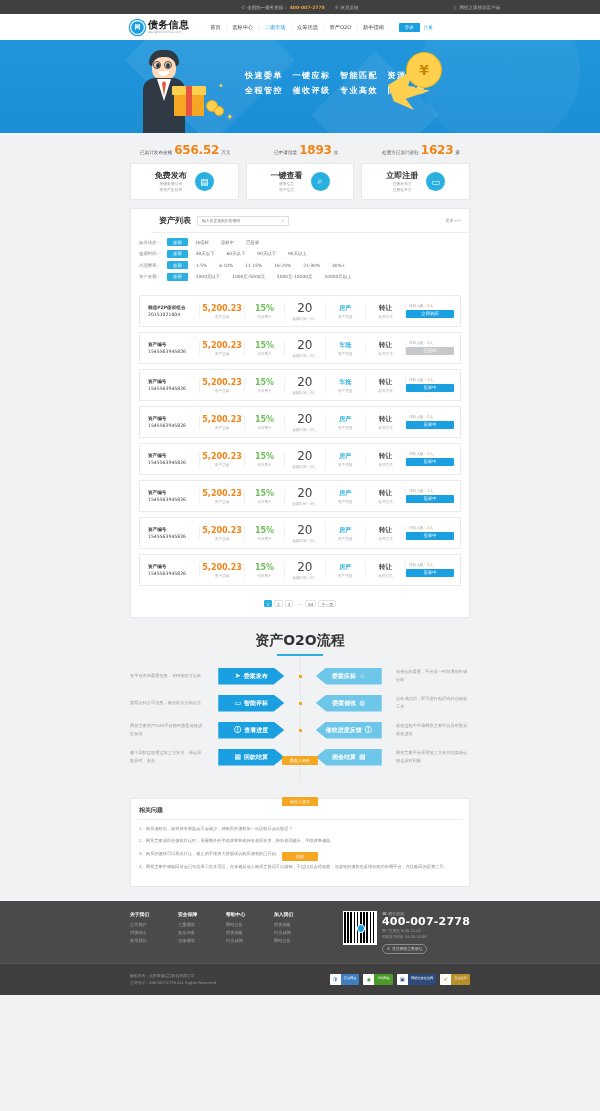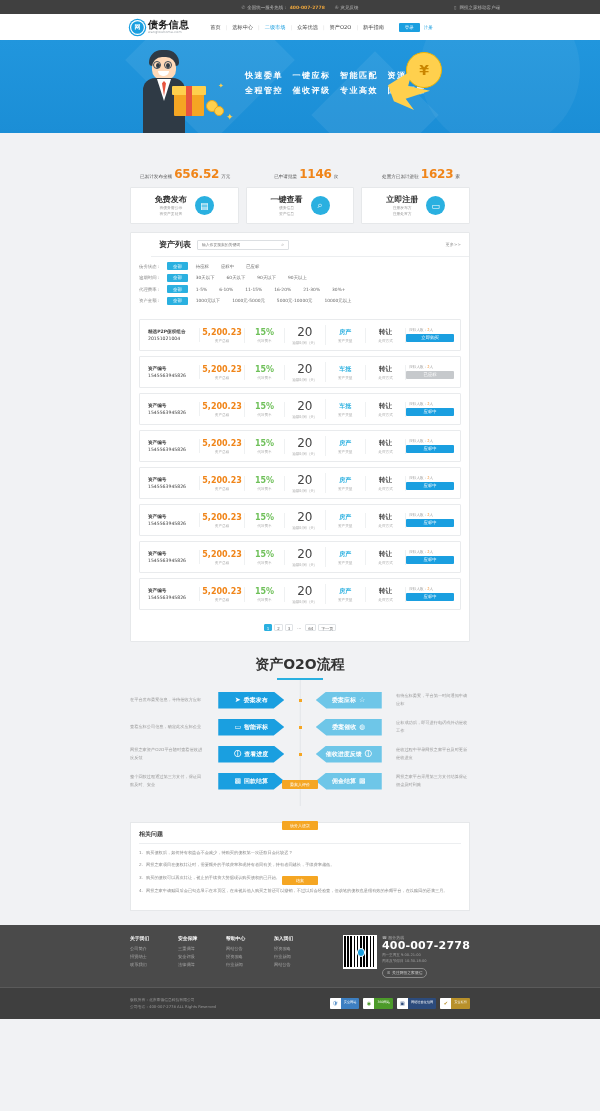--- a/index.html
+++ b/index.html
@@ -83,21 +83,21 @@
   .yen { position: absolute; right: 28px; top: 12px; width: 36px; height: 36px; border-radius: 50%;
          background: #ffd04d; border: 1.5px solid #f0b400; display: flex; align-items: center;
          justify-content: center; color: #c98500; font-size: 14px; font-weight: bold; }
   .cursor { position: absolute; right: 40px; top: 30px; width: 42px; height: 40px;
             background: #ffd04d; clip-path: polygon(0 38%, 58% 0, 48% 40%, 100% 52%, 42% 72%, 62% 100%, 14% 78%); }
   .star { position: absolute; color: #ffd04d; }
   .s1 { left: 88px; top: 42px; font-size: 7px; }
   .s2 { left: 96px; top: 72px; font-size: 9px; }
 
   
-  .stats { display: flex; justify-content: space-between; padding: 10px 10px 6px; margin-top: 24px; }
+  .stats { display: flex; justify-content: space-between; padding: 10px 10px 6px; }
   .stat { display: flex; align-items: baseline; gap: 2px; }
   .stat-label { font-size: 4.6px; color: #555; }
   .stat-num { font-size: 12px; font-weight: bold; color: #f08519; letter-spacing: -.2px; }
   .stat-unit { font-size: 4.6px; color: #555; }
 
   
   .cards { display: flex; gap: 7px; margin-bottom: 8px; }
   .card { flex: 1; background: #fff; border: .5px solid #e6e8ea; border-radius: 1px;
           height: 37px; display: flex; align-items: center; justify-content: center;
           gap: 8px; padding: 0 8px; }
@@ -316,21 +316,21 @@
 <div class="wrap">
 
   <div class="stats">
     <div class="stat">
       <span class="stat-label">已累计发布金额</span>
       <span class="stat-num">656.52</span>
       <span class="stat-unit">万元</span>
     </div>
     <div class="stat">
       <span class="stat-label">已申请批量</span>
-      <span class="stat-num">1146</span>
+      <span class="stat-num">1893</span>
       <span class="stat-unit">次</span>
     </div>
     <div class="stat">
       <span class="stat-label">处置方已累计进驻</span>
       <span class="stat-num">1623</span>
       <span class="stat-unit">家</span>
     </div>
   </div>
 
   <div class="cards">

